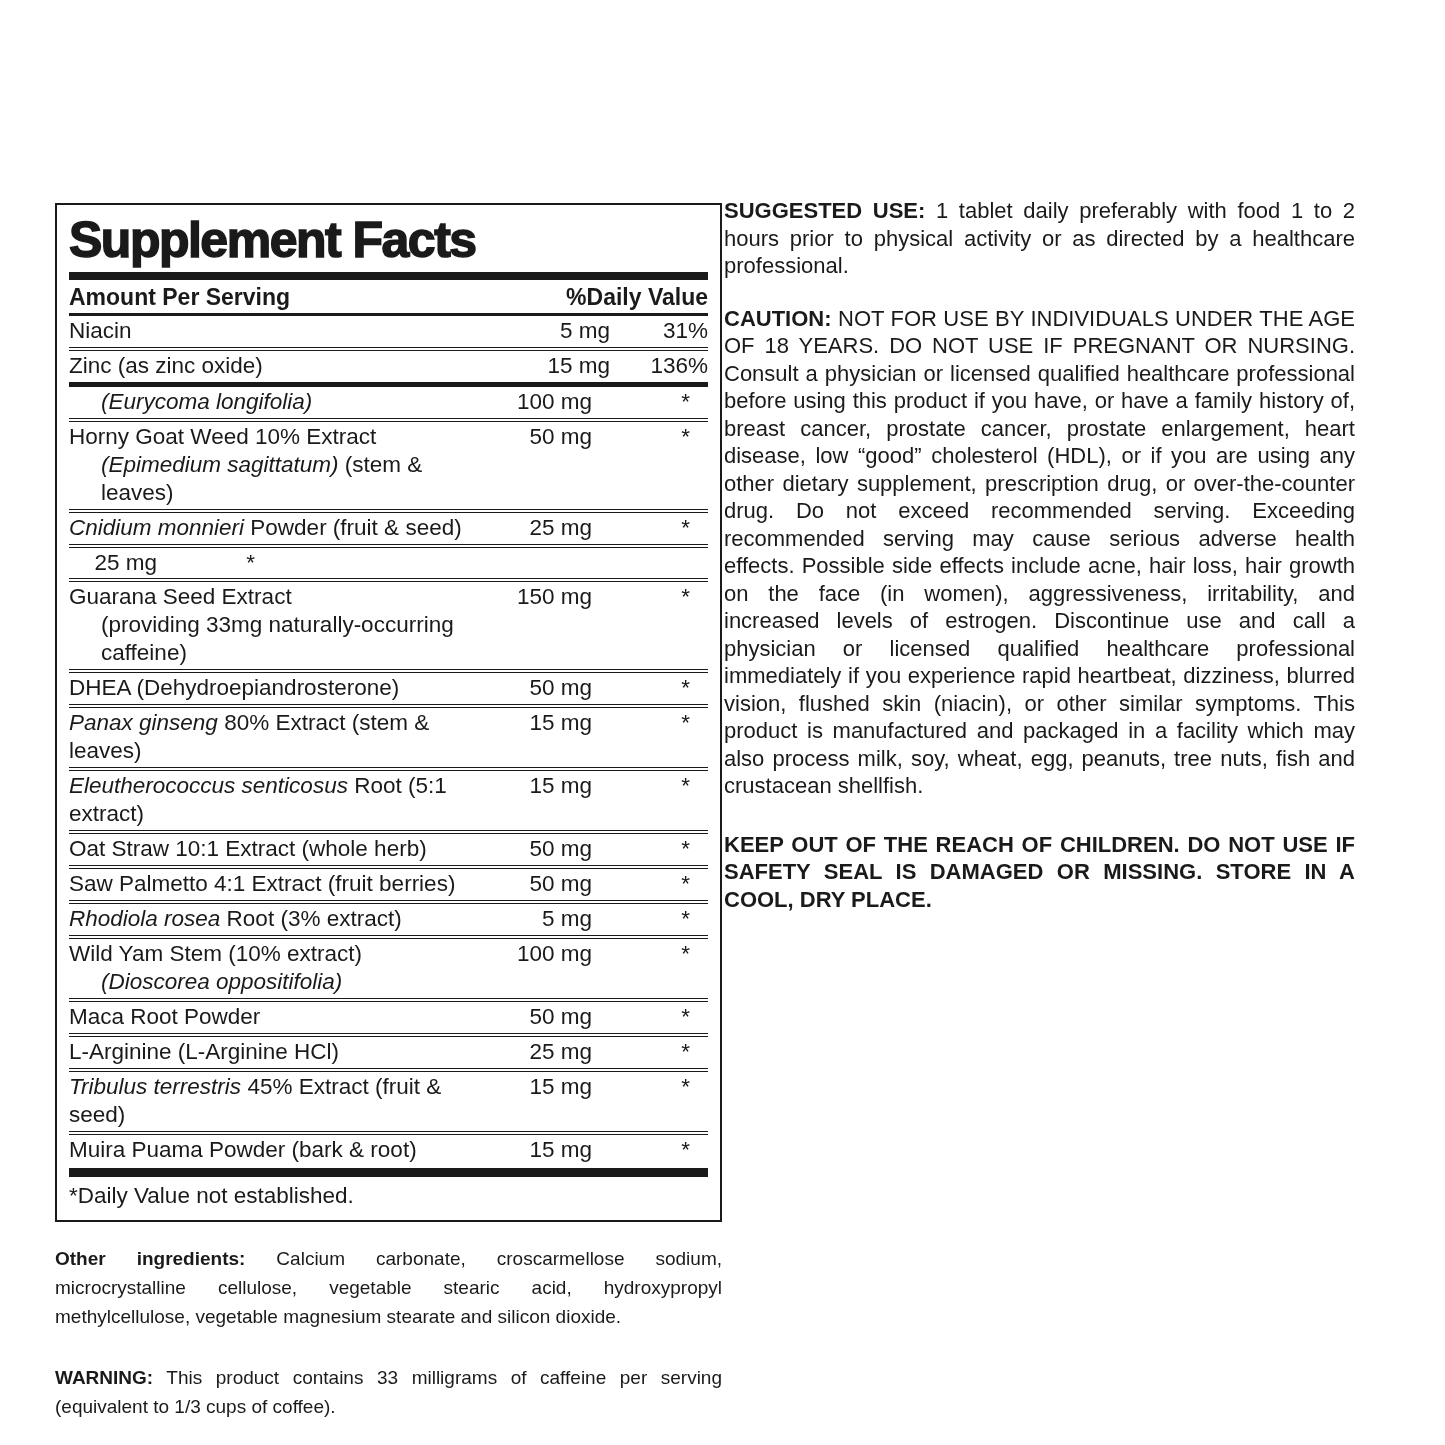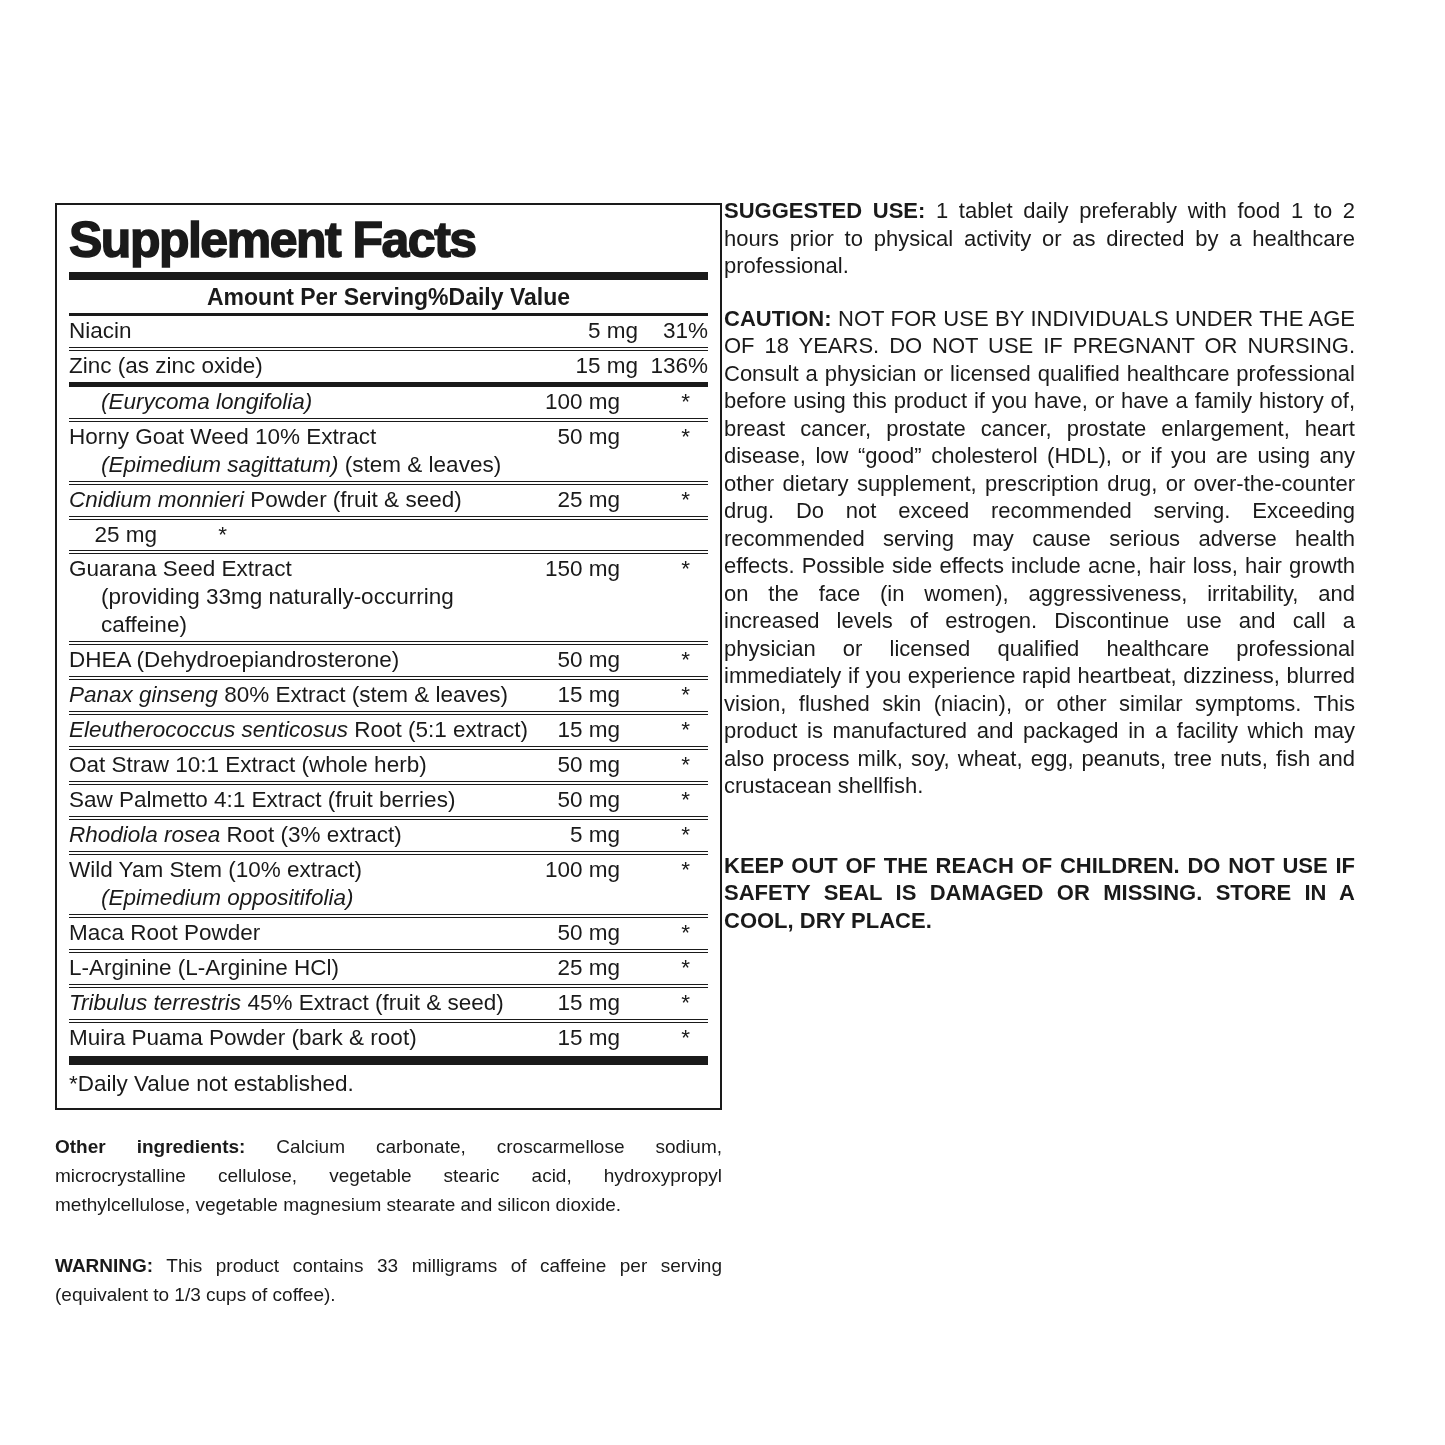--- a/index.html
+++ b/index.html
@@ -36,34 +36,35 @@
     font-size: 23px;
     line-height: 28px;
     margin-bottom: 7px;
   }
   .bar { background: #1a1a1a; }
   .bar-top { height: 8px; }
   .bar-bottom { height: 9px; margin-top: 2px; }
 
   .thead {
     display: flex;
-    justify-content: center;
+    justify-content: space-between;
     font-weight: bold;
     font-size: 23px;
     line-height: 30px;
     padding: 2px 0 1px 0;
     border-bottom: 3px solid #1a1a1a;
   }
 
   .row {
     display: flex;
     align-items: flex-start;
     border-top: 4px double #1a1a1a;
     font-size: 22.5px;
     line-height: 28px;
+    gap: 28px;
   }
   .row.first { border-top: 0; }
   .row.thick { border-top: 5px solid #1a1a1a; }
   .nm { flex: 1; padding: 1px 0 2px 0; }
   .l1, .l2 { display: block; }
   .l2 { padding-left: 32px; }
   .amt { min-width: 88px; text-align: right; white-space: nowrap; padding: 1px 0; }
   .dv  { min-width: 70px; text-align: right; padding: 1px 0; }
   .dv.star { padding-right: 18px; }
 
@@ -84,21 +85,21 @@
   .para-oi { margin-top: 22px; }
   .para-warn { margin-top: 32px; }
 
   
   .right-col { position: absolute; left: 724px; top: 197px; width: 631px; }
   .right-col .para {
     font-size: 22px;
     line-height: 27.5px;
   }
   .para-caution { margin-top: 25px; }
-  .para-keepout { margin-top: 52px; font-weight: bold; }
+  .para-keepout { margin-top: 31px; font-weight: bold; }
 
   b { font-weight: bold; }
   i { font-style: italic; }
 </style>
 </head>
 <body>
 
 <div class="sheet">
 
   <div class="left-col">
@@ -201,21 +202,21 @@
           <div class="row">
             <span class="nm">
               <span class="l1"><i>Rhodiola rosea</i><span> Root (3% extract)</span></span>
             </span>
             <span class="amt">5 mg</span>
             <span class="dv star">*</span>
           </div>
           <div class="row">
             <span class="nm">
               <span class="l1"><span>Wild Yam Stem (10% extract)</span></span>
-              <span class="l2"><i>(Epimedium oppositifolia)</i></span>
+              <span class="l2"><i>(Dioscorea oppositifolia)</i></span>
             </span>
             <span class="amt">100 mg</span>
             <span class="dv star">*</span>
           </div>
           <div class="row">
             <span class="nm">
               <span class="l1"><span>Maca Root Powder</span></span>
             </span>
             <span class="amt">50 mg</span>
             <span class="dv star">*</span>

